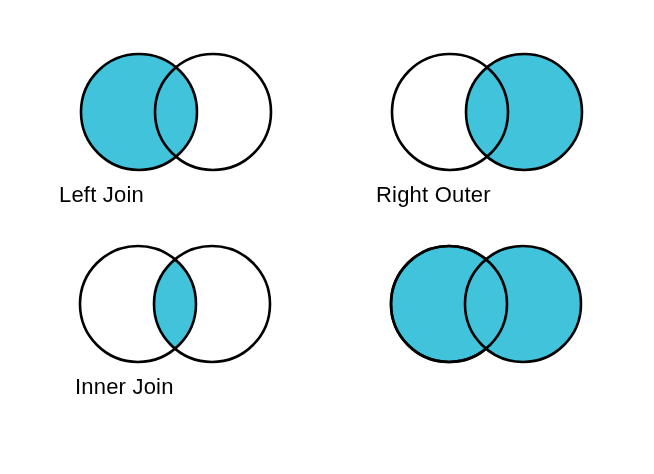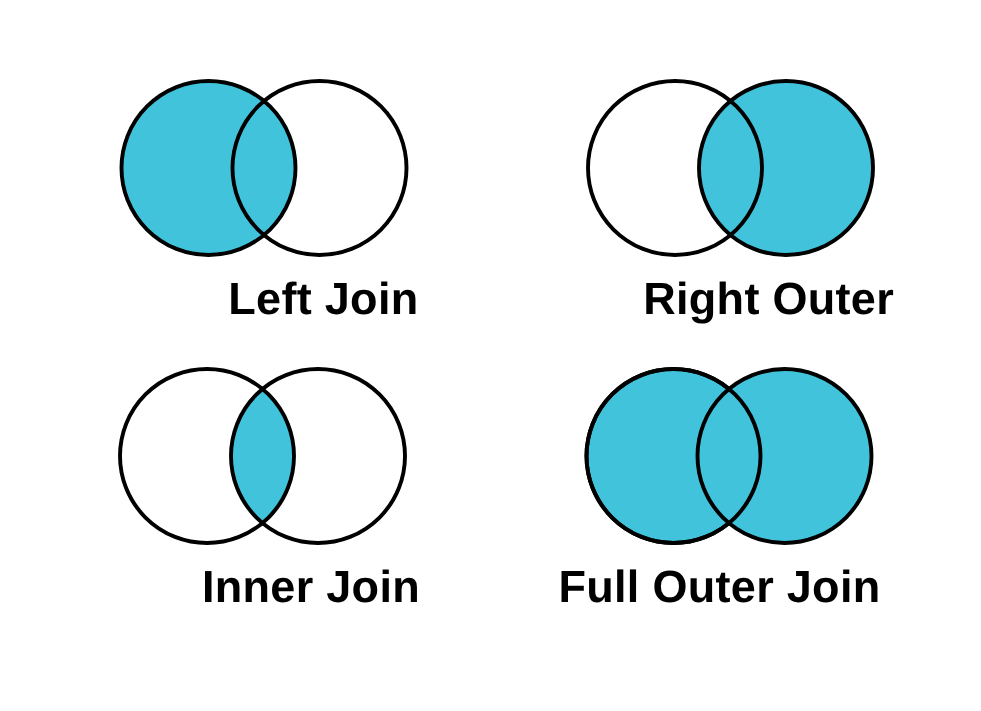--- a/index.html
+++ b/index.html
@@ -25,34 +25,34 @@
   }
   .hollow {
     fill: none;
   }
   .no-stroke {
     stroke: none;
   }
   .join-label {
     position: absolute;
     width: 220px;
-    text-align: right;
-    font-weight: bold;
-    font-size: 30px;
+    text-align: left;
+    font-weight: normal;
+    font-size: 22px;
     line-height: 1.28;
     color: #000000;
     letter-spacing: 0.2px;
   }
   .pos-venn-tl { left: 56px;  top: 37px;  }
   .pos-venn-tr { left: 367px; top: 37px;  }
   .pos-venn-bl { left: 55px;  top: 229px; }
   .pos-venn-br { left: 366px; top: 229px; }
   .pos-label-tl { left: 59px;  top: 181px; }
   .pos-label-tr { left: 376px; top: 181px; }
-  .pos-label-bl { left: 60px;  top: 373px; }
+  .pos-label-bl { left: 75px;  top: 373px; }
   .pos-label-br { left: 367px; top: 373px; }
 </style>
 </head>
 <body>
 
 <div class="figure">
 
   <svg class="venn pos-venn-tl" width="240" height="150" viewBox="0 0 240 150">
     <circle class="circle-stroke" cx="83" cy="75" r="58" fill="#41c3dc"></circle>
     <circle class="circle-stroke hollow" cx="157" cy="75" r="58"></circle>
@@ -75,15 +75,14 @@
     <circle class="circle-stroke hollow" cx="83" cy="75" r="58"></circle>
     <circle class="circle-stroke hollow" cx="157" cy="75" r="58"></circle>
   </svg>
   <div class="join-label pos-label-bl">Inner Join</div>
 
   <svg class="venn pos-venn-br" width="240" height="150" viewBox="0 0 240 150">
     <circle class="circle-stroke" cx="83" cy="75" r="58" fill="#41c3dc"></circle>
     <circle class="circle-stroke" cx="157" cy="75" r="58" fill="#41c3dc"></circle>
     <circle class="circle-stroke hollow" cx="83" cy="75" r="58"></circle>
   </svg>
-  <div class="join-label pos-label-br">Full Outer Join</div>
 
 </div>
 
 </body></html>

